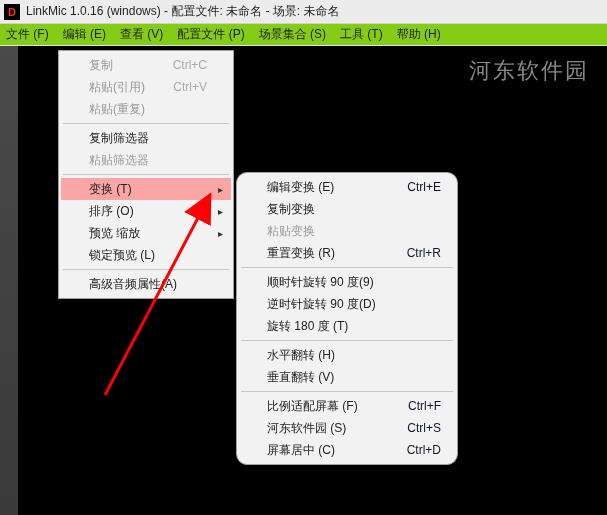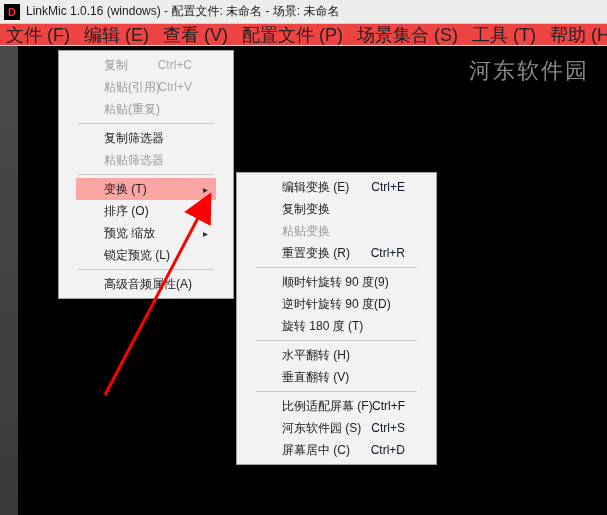--- a/index.html
+++ b/index.html
@@ -24,26 +24,26 @@
     width: 16px; height: 16px;
     background: #000;
     display: flex; align-items: center; justify-content: center;
     color: #ff2b2b;
     font-weight: bold;
     font-size: 11px;
     margin-right: 6px;
   }
   .menubar {
     height: 22px;
-    background: #ef4444;
+    background: #84cc16;
     border-bottom: 1px solid #e0e0e0;
     display: flex;
     align-items: center;
     padding: 0 6px;
-    font-size: 18px;
+    font-size: 12px;
     color: #222;
     gap: 14px;
   }
   .menubar .menu-item { cursor: default; white-space: nowrap; }
   .content-area {
     position: absolute;
     top: 46px; left: 0;
     width: 607px; height: 469px;
     background: #000;
   }
@@ -70,21 +70,21 @@
     color: #2a9a3a;
     pointer-events: none;
   }
   .ctx-menu {
     position: absolute;
     background: #f2f2f2;
     border: 1px solid #a0a0a0;
     box-shadow: 3px 3px 6px rgba(0,0,0,.3);
     font-size: 12px;
     color: #222;
-    padding: 3px 17px;
+    padding: 3px 2px;
   }
   .ctx-menu .row {
     display: flex;
     align-items: center;
     height: 22px;
     padding: 0 26px 0 28px;
     position: relative;
     white-space: nowrap;
   }
   .ctx-menu .row.disabled { color: #9a9a9a; }
@@ -100,21 +100,21 @@
     right: 8px;
     font-size: 10px;
     color: #333;
   }
   .ctx-menu .sep {
     height: 1px;
     background: #c8c8c8;
     margin: 3px 2px;
   }
   #menu1 { top: 50px; left: 58px; width: 176px; }
-  #menu2 { top: 172px; left: 236px; width: 201px; }
+  #menu2 { top: 172px; left: 236px; width: 222px; border-radius: 11px; }
   #menu2 .row .sc { right: 14px; }
   #menu2 .row { padding-right: 14px; }
 
   .red-arrow {
     position: absolute;
     pointer-events: none;
   }
 </style>
 </head>
 <body>

